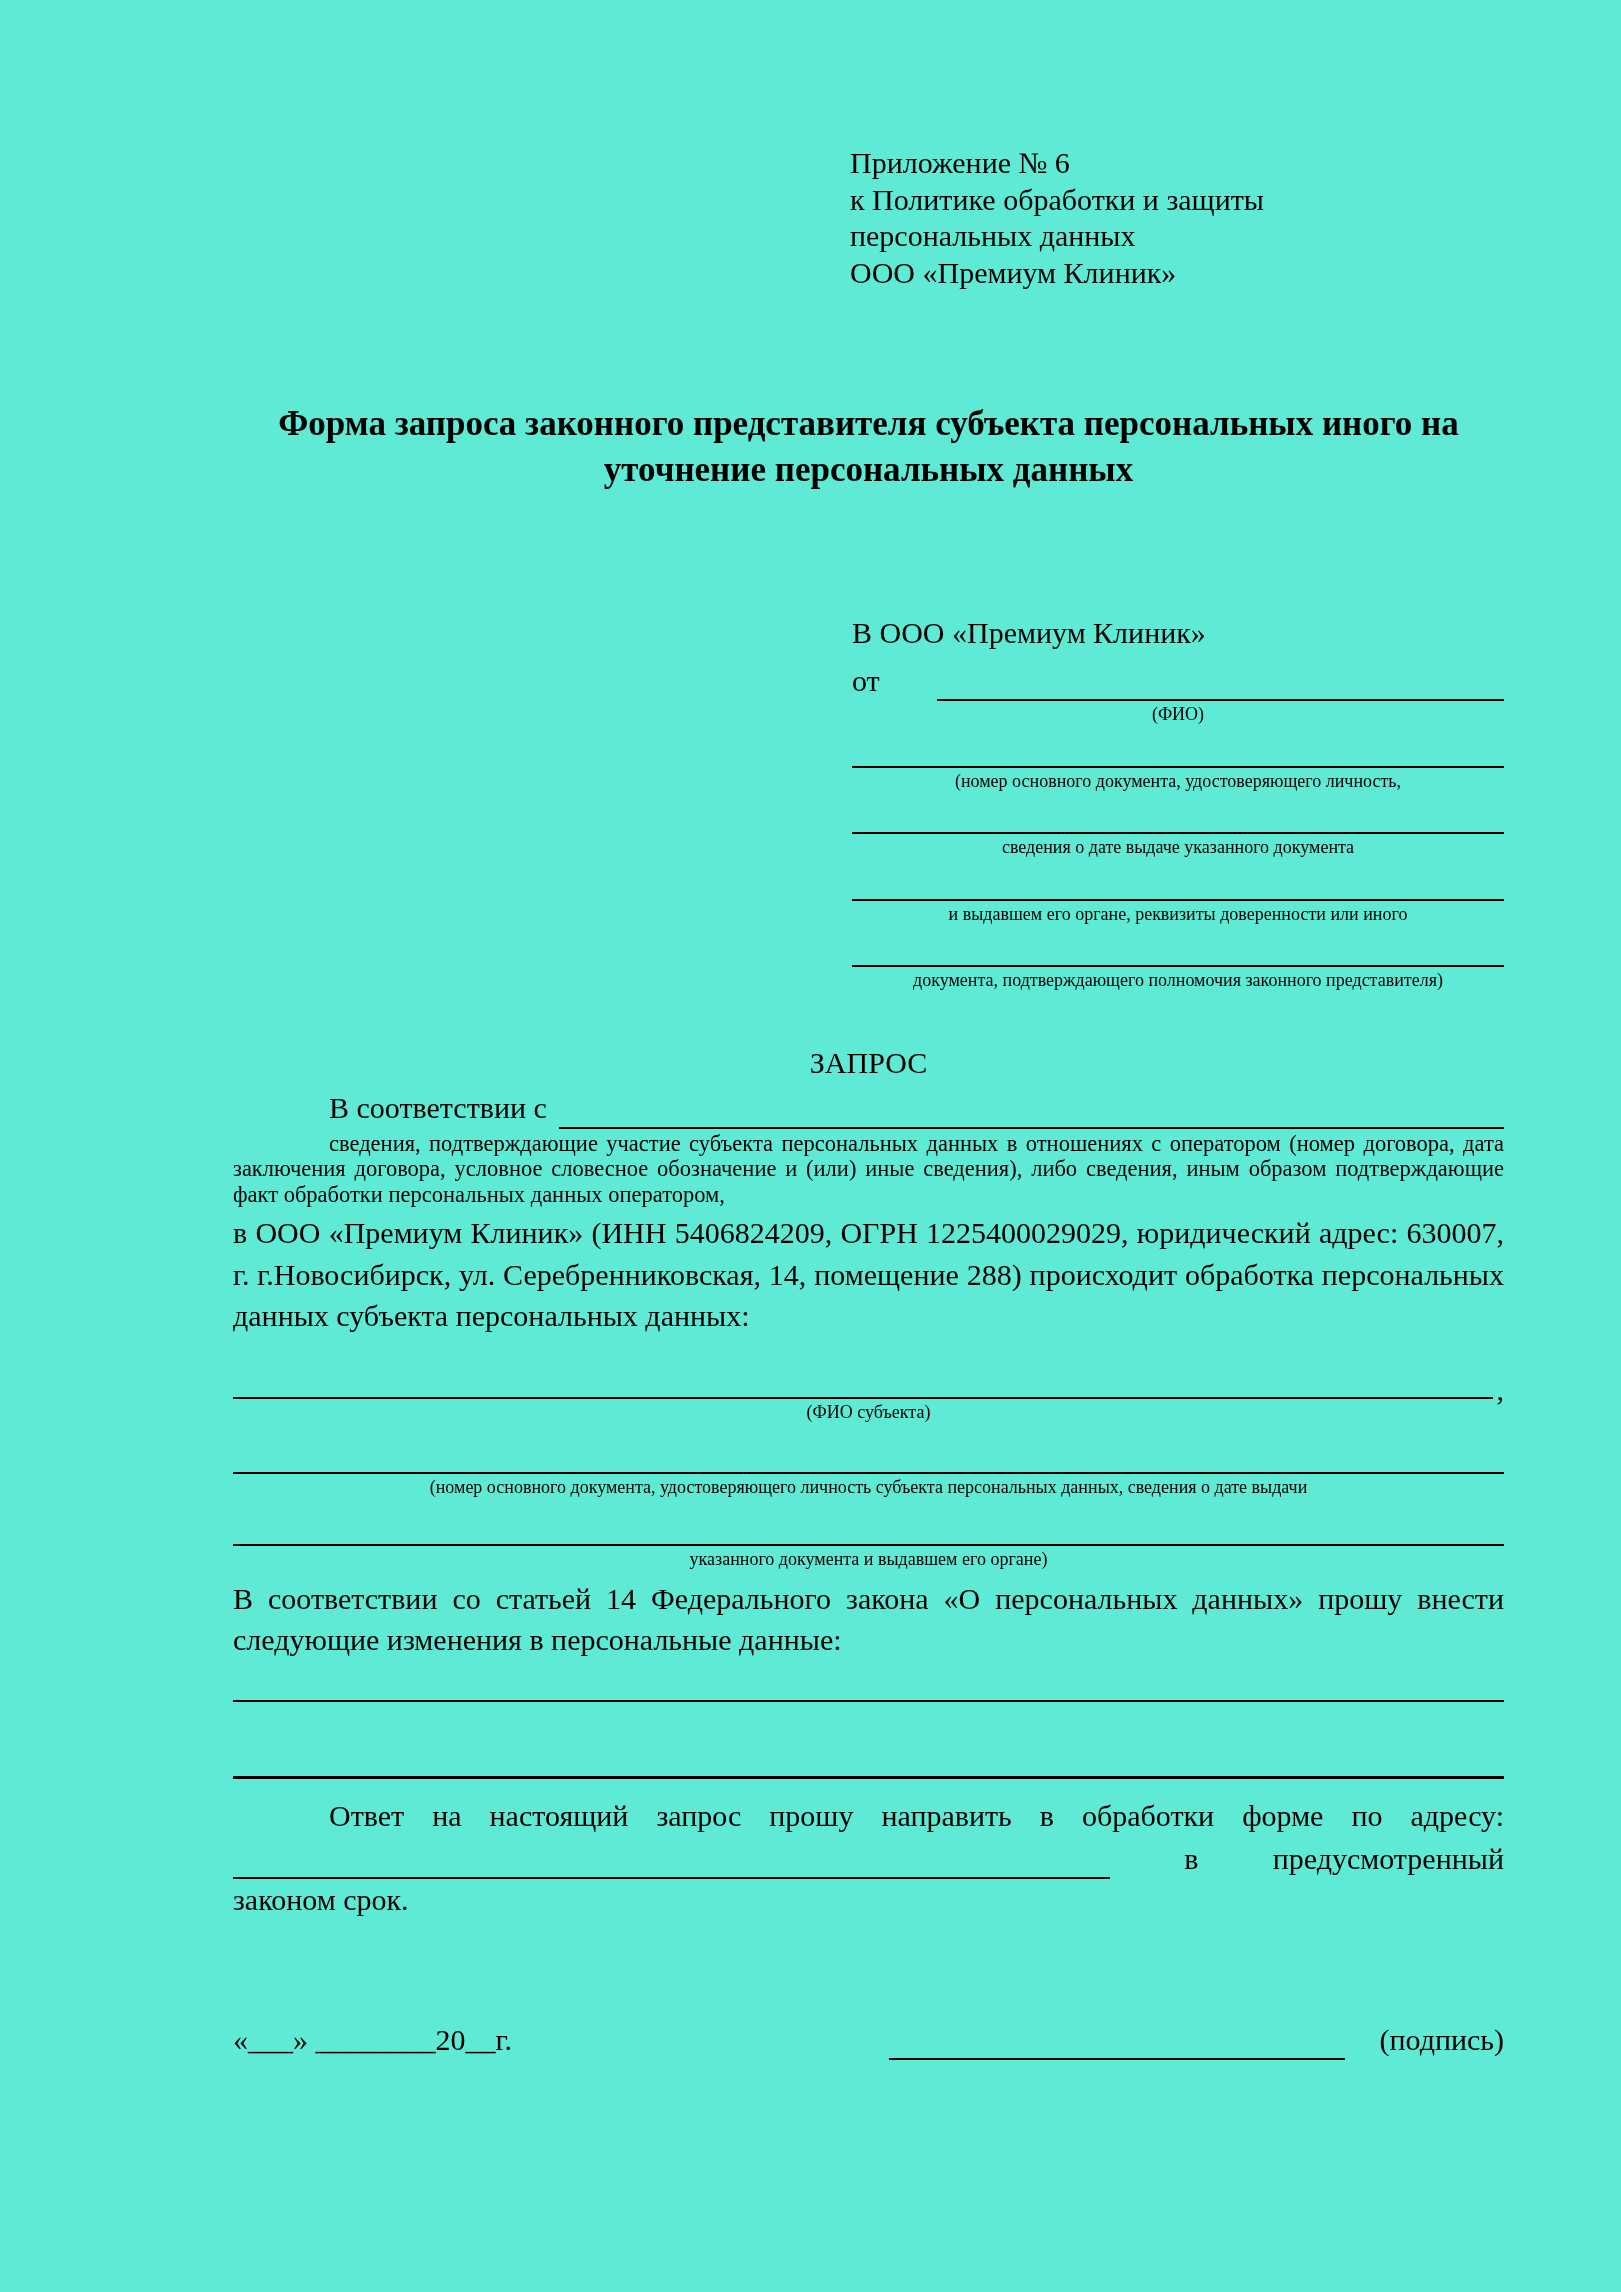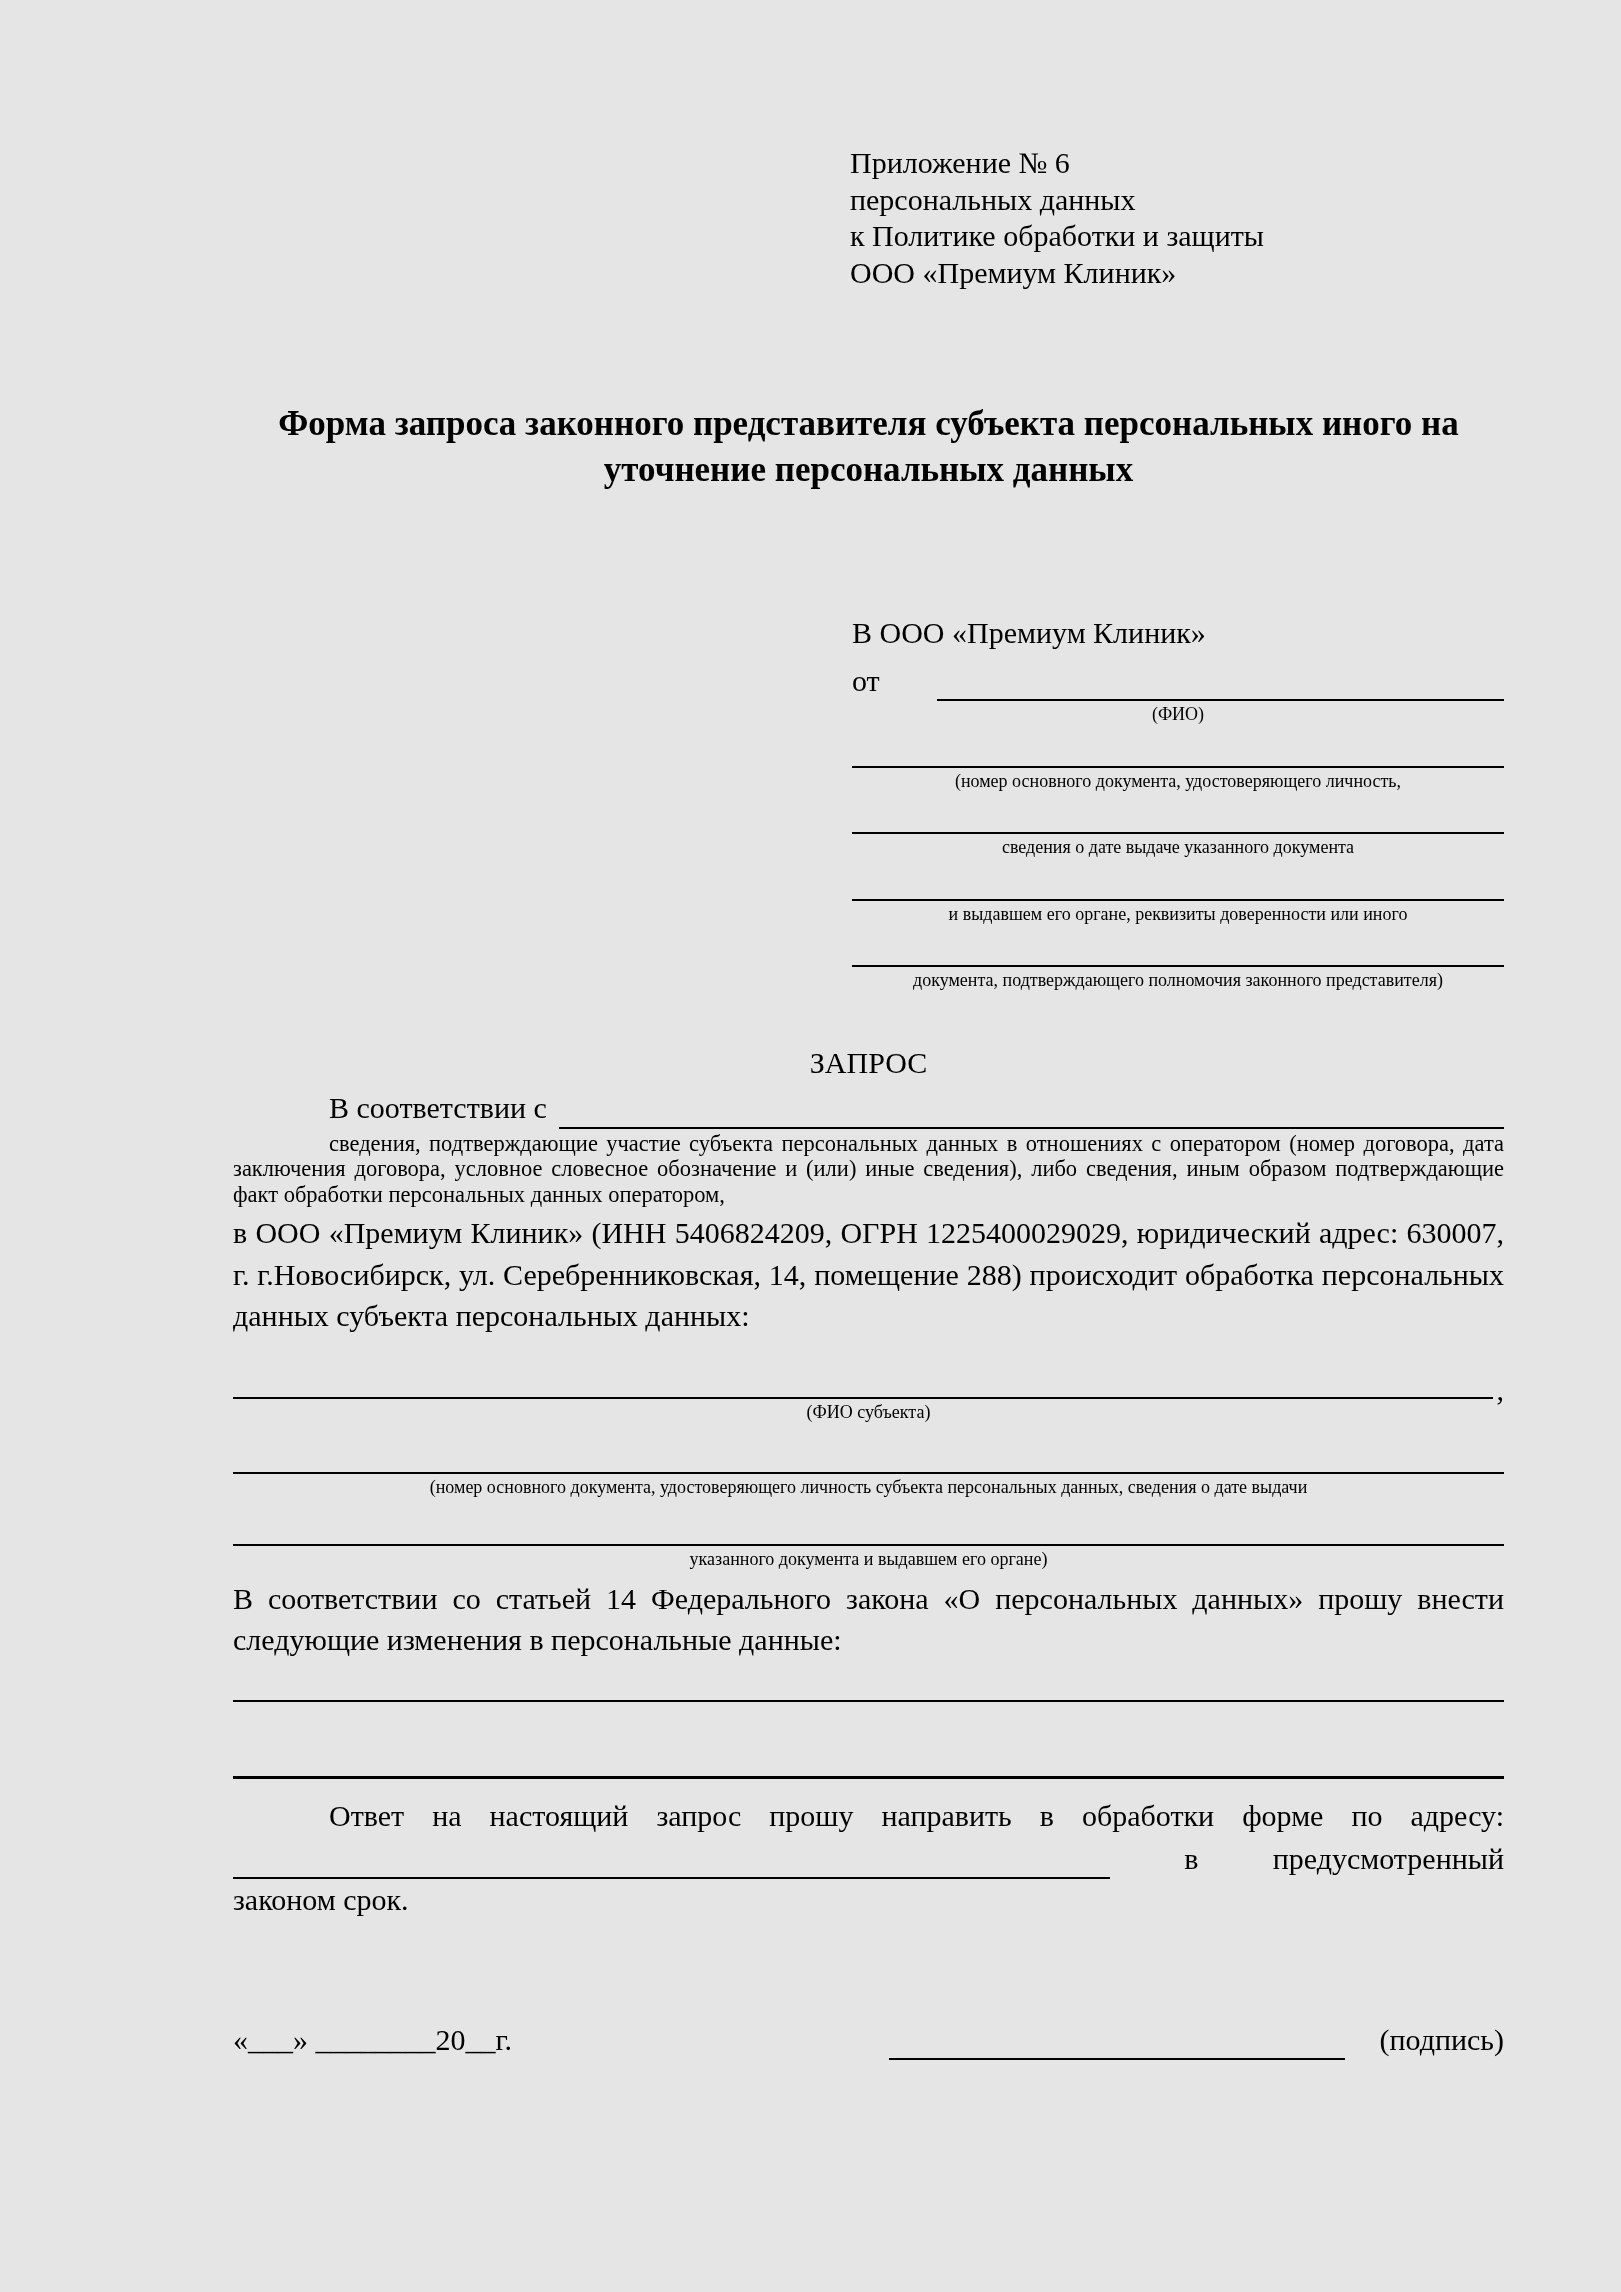--- a/index.html
+++ b/index.html
@@ -1,21 +1,21 @@
 <!DOCTYPE html>
 <html><head>
 <meta charset="utf-8">
 <style>
   html, body { margin: 0; padding: 0; background: #888; }
   .page {
     position: relative;
     width: 1621px;
     height: 2293px;
     margin: 0 auto;
-    background: #e5e5e5;
+    background: #5eead4;
     color: #000;
     font-family: "Liberation Serif", "DejaVu Serif", serif;
     font-size: 30px;
     line-height: 1.38;
     overflow: hidden;
   }
   .content {
     position: absolute;
     left: 233px;
     top: 0;
@@ -95,22 +95,22 @@
   .sig-line { width: 456px; height: 37px; border-bottom: 2.9px solid #000; }
 </style>
 </head>
 <body>
 
 <div class="page">
   <div class="content">
 
     <div class="appendix">
       <div>Приложение № 6</div>
+      <div>к Политике обработки и защиты</div>
       <div>персональных данных</div>
-      <div>к Политике обработки и защиты</div>
       <div>ООО «Премиум Клиник»</div>
     </div>
 
     <div class="doc-title">Форма запроса законного представителя субъекта персональных иного на уточнение персональных данных</div>
 
     <div class="addressee">
       <div class="addr-org">В ООО «Премиум Клиник»</div>
 
       <div class="from-row">
         <span class="lbl">от</span>

